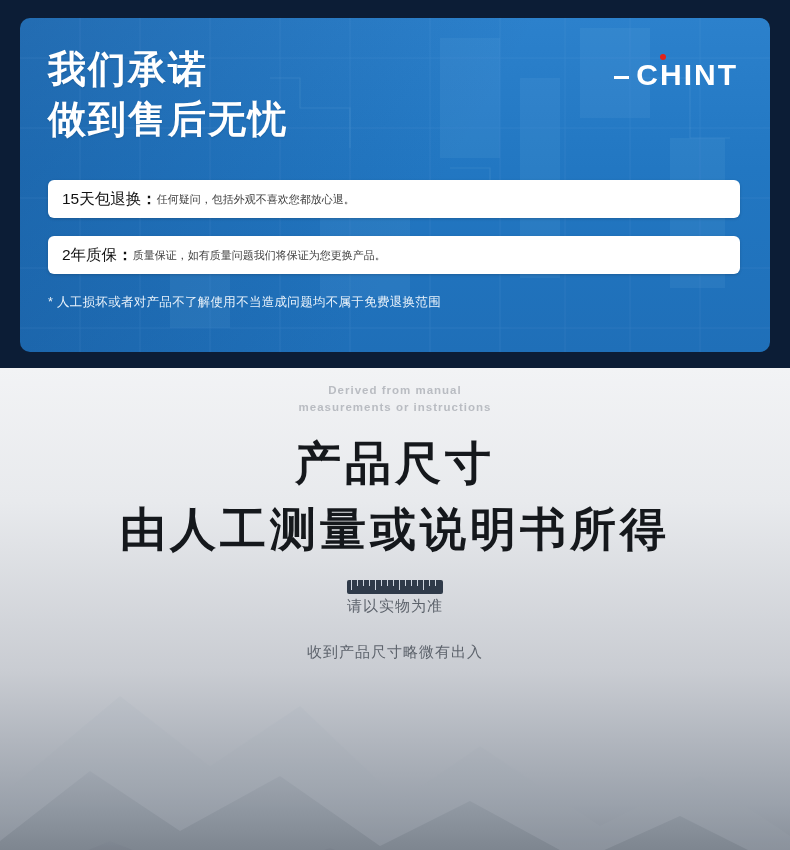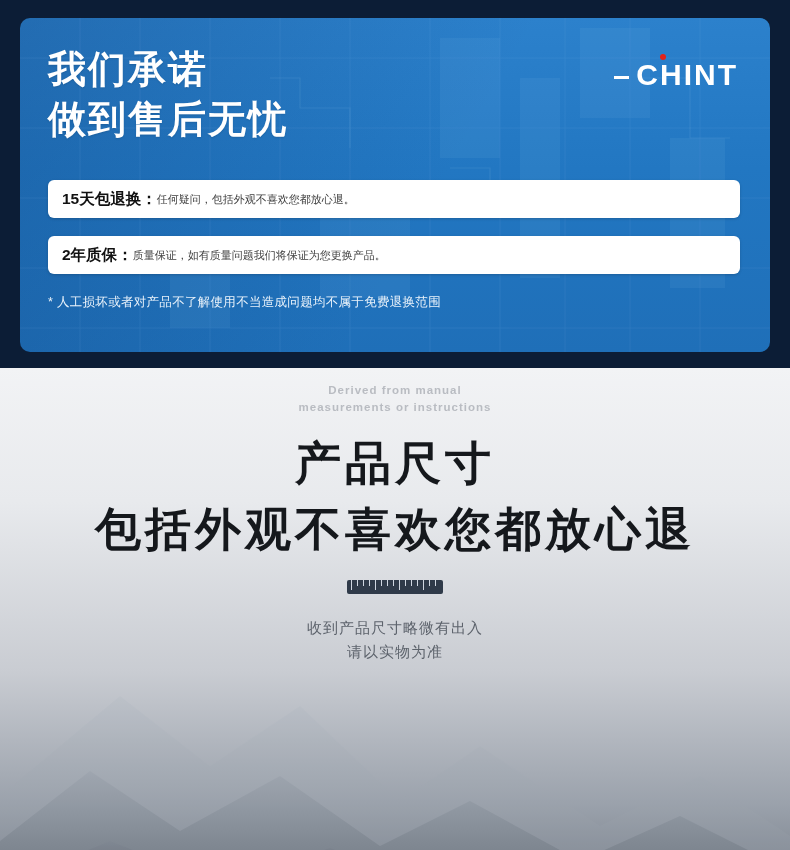--- a/index.html
+++ b/index.html
@@ -104,21 +104,21 @@
     background: #ffffff;
     display: flex;
     align-items: center;
     padding: 0 14px;
     box-sizing: border-box;
     box-shadow: 0 1px 3px rgba(0,0,0,0.18);
   }
   .pill-strong {
     color: #111111;
     font-size: 15.5px;
-    font-weight: bold;
+    font-weight: normal;
     white-space: nowrap;
   }
   .pill-sep {
     color: #111111;
     font-size: 15.5px;
     font-weight: bold;
   }
   .pill-text {
     color: #404040;
     font-size: 11px;
@@ -281,40 +281,40 @@
       <path d="M0 210 L120 110 L210 180 L300 120 L400 215 L480 160 L600 240 L700 190 L790 250 L790 330 L0 330 Z" fill="url(#m1)"></path>
       <path d="M0 255 L90 185 L180 245 L280 190 L380 260 L470 215 L580 275 L680 230 L790 285 L790 330 L0 330 Z" fill="url(#m2)"></path>
       <path d="M0 300 L110 255 L220 298 L330 262 L450 305 L560 272 L680 308 L790 280 L790 330 L0 330 Z" fill="url(#m3)"></path>
     </svg>
 
     <div class="size-inner">
       <div class="eyebrow">Derived from manual</div>
       <div class="eyebrow">measurements or instructions</div>
 
       <div class="size-title">产品尺寸</div>
-      <div class="size-title" style="margin-top:0">包括外观不喜欢您都放心退</div>
+      <div class="size-title" style="margin-top:0">由人工测量或说明书所得</div>
 
       <div class="ruler">
         <span class="tick long" style="left:4px"></span>
         <span class="tick" style="left:10px"></span>
         <span class="tick" style="left:16px"></span>
         <span class="tick" style="left:22px"></span>
         <span class="tick long" style="left:28px"></span>
         <span class="tick" style="left:34px"></span>
         <span class="tick" style="left:40px"></span>
         <span class="tick" style="left:46px"></span>
         <span class="tick long" style="left:52px"></span>
         <span class="tick" style="left:58px"></span>
         <span class="tick" style="left:64px"></span>
         <span class="tick" style="left:70px"></span>
         <span class="tick long" style="left:76px"></span>
         <span class="tick" style="left:82px"></span>
         <span class="tick" style="left:88px"></span>
       </div>
 
+      <div class="sub" style="margin-top:0">请以实物为准</div>
       <div class="sub">收到产品尺寸略微有出入</div>
-      <div class="sub" style="margin-top:0">请以实物为准</div>
     </div>
 
     <div class="white-foot"></div>
   </div>
 
 </div>
 
 </body></html>

